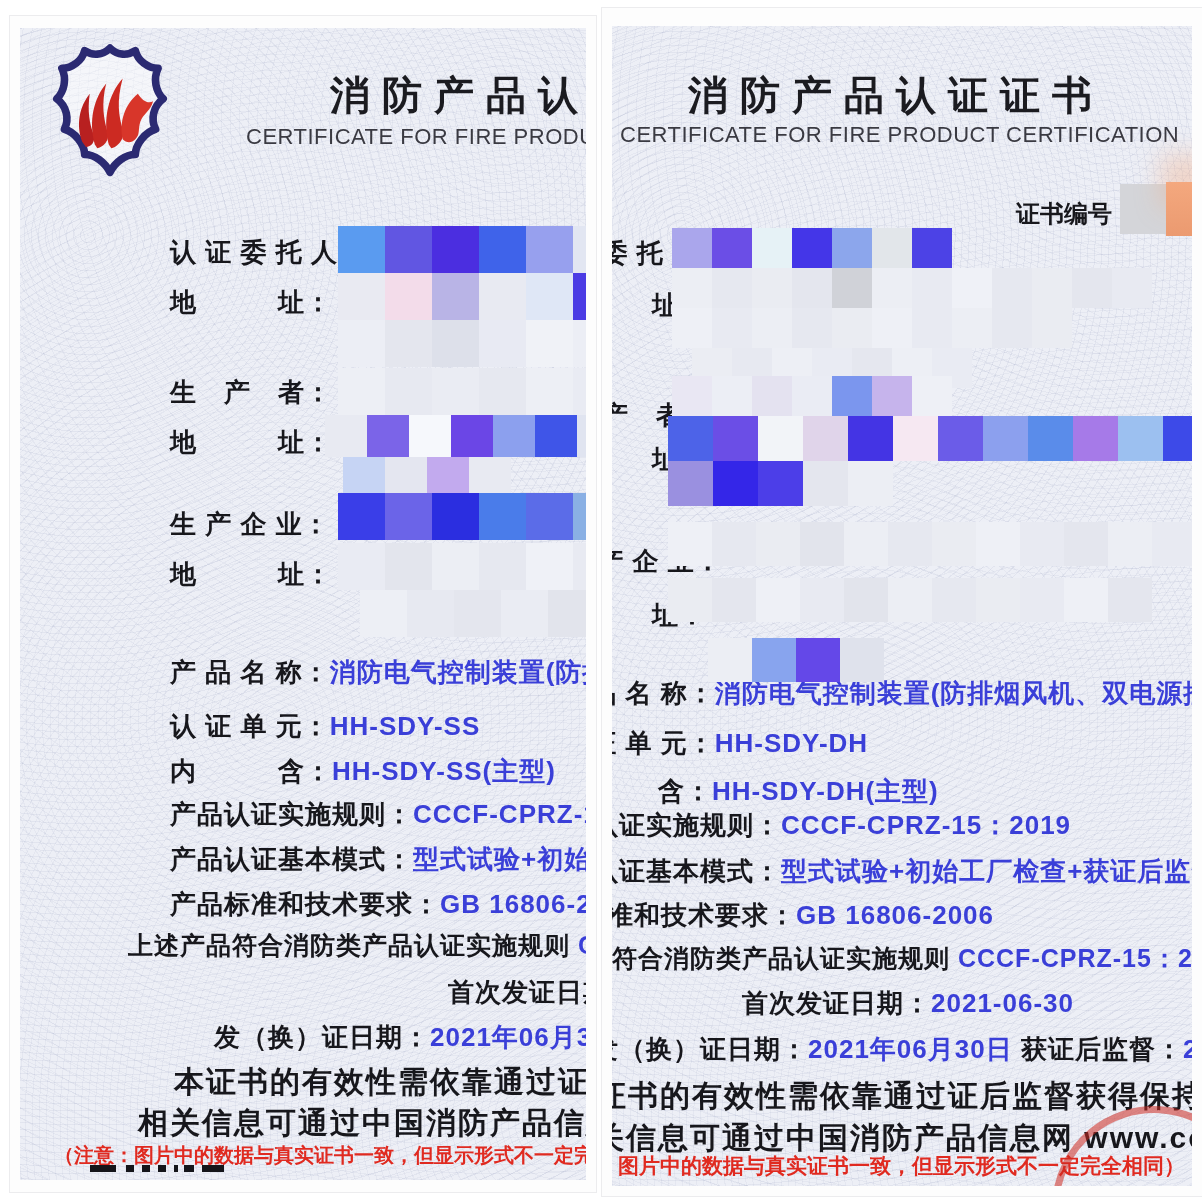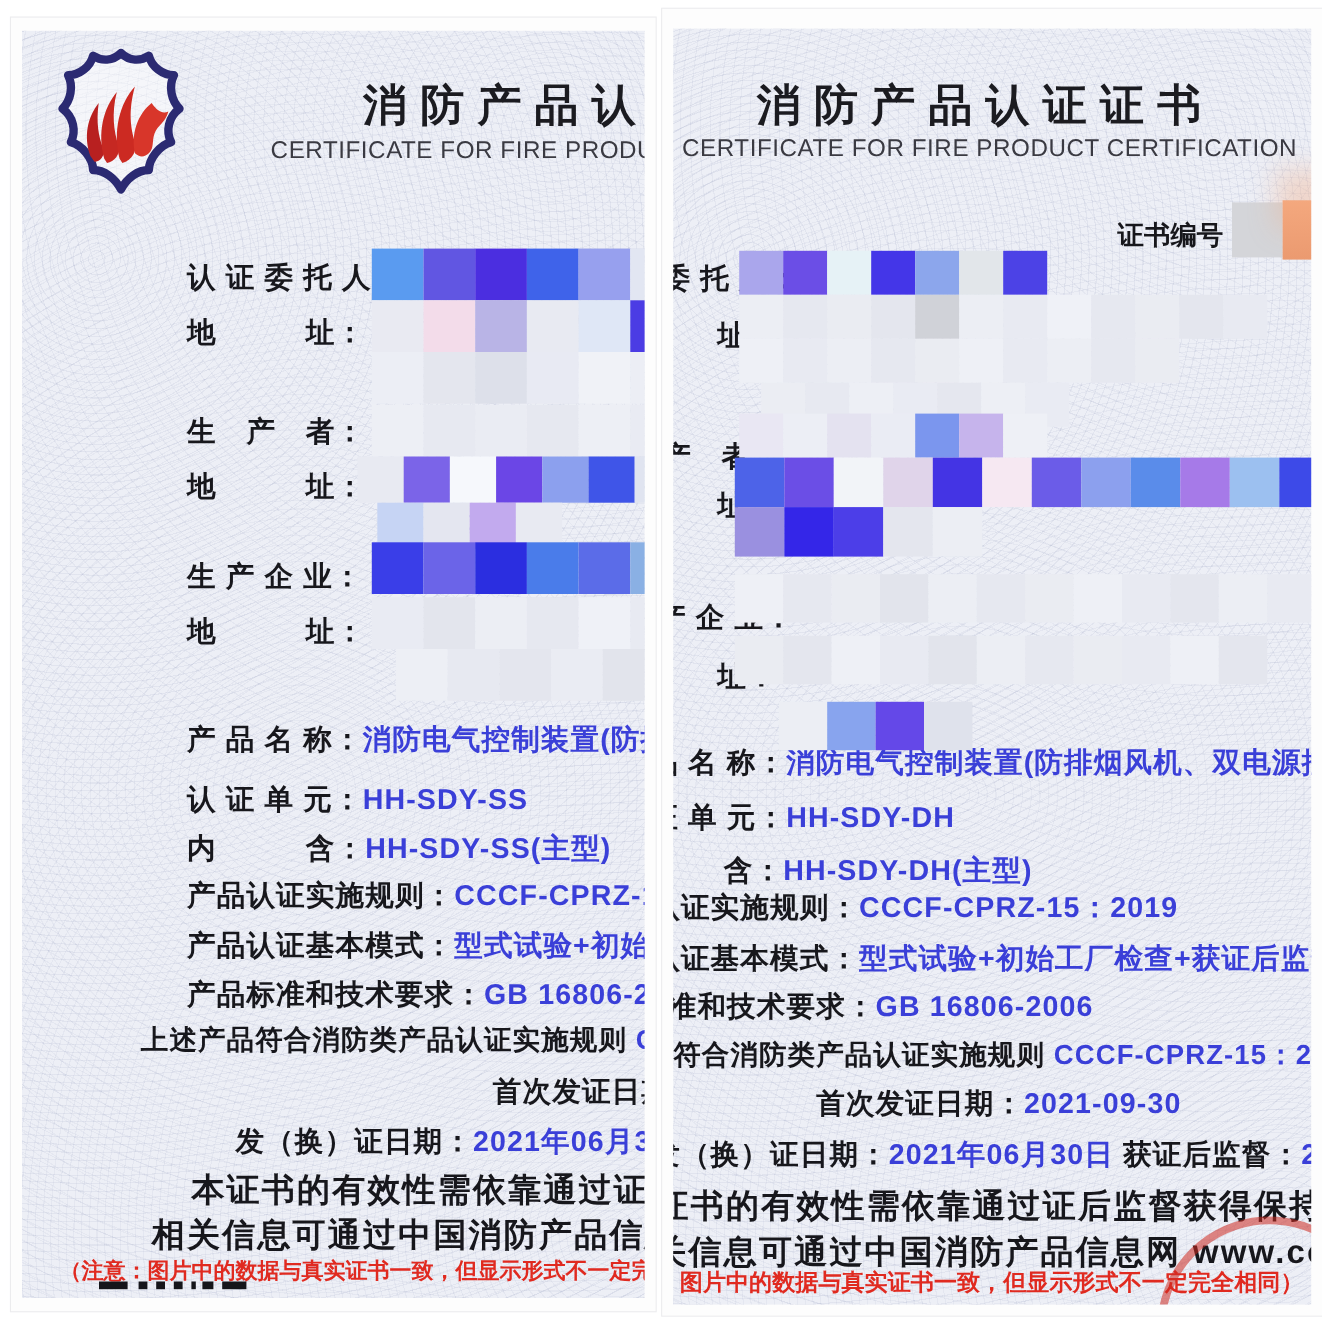--- a/index.html
+++ b/index.html
@@ -240,21 +240,21 @@
         <span class="lbl">产品认证基本模式：</span><span class="val">型式试验+初始工厂检查+获证后监督</span>
       </div>
       <div class="row" style="left:-86px;top:872px;">
         <span class="lbl">产品标准和技术要求：</span><span class="val">GB 16806-2006</span>
       </div>
 
       <div class="row f25" style="left:-104px;top:916px;">
         <span class="lbl">上述产品符合消防类产品认证实施规则 </span><span class="val">CCCF-CPRZ-15：2019</span>
       </div>
       <div class="row" style="left:130px;top:960px;">
-        <span class="lbl">首次发证日期：</span><span class="val">2021-09-30</span>
+        <span class="lbl">首次发证日期：</span><span class="val">2021-06-30</span>
       </div>
       <div class="row" style="left:-20px;top:1006px;">
         <span class="lbl">发（换）证日期：</span><span class="val">2021年06月30日</span><span class="lbl"> 获证后监督：</span><span class="val">2026年06月29日</span>
       </div>
 
       <div class="row f30" style="left:-48px;top:1050px;">
         <span class="lbl">本证书的有效性需依靠通过证后监督获得保持，本证书</span>
       </div>
       <div class="row f30" style="left:-50px;top:1092px;">
         <span class="lbl">相关信息可通过中国消防产品信息网 www.cccf.com.cn</span>

